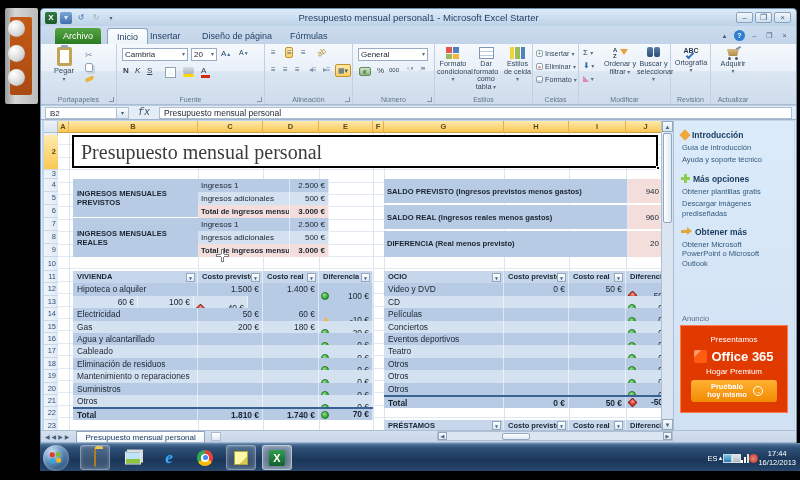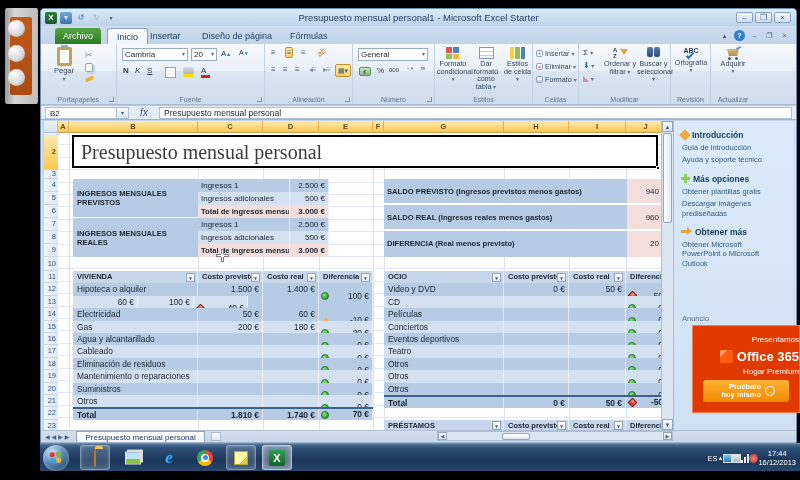--- a/index.html
+++ b/index.html
@@ -40,21 +40,21 @@
   .hl{background:linear-gradient(180deg,#ffe8a6,#fcd163);border:1px solid #c2922d;border-radius:2px}
   .bigbtn{position:absolute;text-align:center;font-size:7.2px;color:#33465c;line-height:1.05}
   .lines{font-size:8px;letter-spacing:-1px;color:#44617e}
   .minirow{display:flex;gap:2px;align-items:center}
   .chip{display:inline-block;width:11px;height:11px;border-radius:2px}
   .dv7{font-size:6px;color:#5a7089}
   
   .fbar{left:0;top:96px;right:0;height:15px;background:#e4ecf5;border-top:1px solid #b9c9dc;border-bottom:1px solid #9fb4cb;display:flex;align-items:center}
   .namebox{margin-left:4px;width:72px;height:12px;background:#fff;border:1px solid #aebfd3;font-size:8px;line-height:11px;padding-left:4px}
   .nbdrop{width:12px;height:12px;border:1px solid #aebfd3;border-left:none;background:linear-gradient(#f6fafd,#dde7f1);font-size:6px;text-align:center;line-height:11px;color:#4a6078}
-  .fxlbl{width:30px;text-align:center;font-family:Liberation Sans, sans-serif;font-style:italic;font-size:10px;color:#3c556e}
+  .fxlbl{width:30px;text-align:center;font-family:Liberation Mono, monospace;font-style:italic;font-size:10px;color:#3c556e}
   .finput{flex:1;height:12px;background:#fff;border:1px solid #aebfd3;font-size:8.5px;line-height:11px;padding-left:4px;margin-right:4px}
   
   .gridwrap{left:3px;top:112px;width:671px;height:309px;background:#fff;overflow:hidden}
   .colhdrs{position:absolute;left:0;top:0;height:12px;right:0;background:linear-gradient(180deg,#fdeab0,#fbc851);border-bottom:1px solid #c8a04b}
   .chd{position:absolute;top:0;height:12px;font-size:7.5px;font-weight:bold;color:#5c4a1e;text-align:center;line-height:12px;border-right:1px solid #e2b052}
   .corner{position:absolute;left:0;top:0;width:14px;height:12px;background:linear-gradient(180deg,#eef3f9,#d9e3ef);border-right:1px solid #aebfd4;border-bottom:1px solid #aebfd4}
   .rowhdrs{position:absolute;left:0;top:12px;width:14px;bottom:0;background:#e9f0f9;border-right:1px solid #aebfd4}
   .rhd{position:absolute;left:0;width:14px;font-size:7.5px;color:#2f4f78;text-align:right;padding-right:2px;border-bottom:1px solid #cbd7e6;background:linear-gradient(90deg,#f0f5fb,#dfe9f4)}
   .rhd.sel{background:linear-gradient(180deg,#fdeab0,#fbc851);color:#5c4a1e;font-weight:bold}
   .gcontent{position:absolute;left:14px;top:12px;right:0;bottom:0;background:#fff repeating-linear-gradient(180deg,transparent 0 11.4px,#e2e9f2 11.4px 12.4px)}
@@ -79,21 +79,21 @@
   .htxt{padding-left:4px;overflow:hidden;white-space:nowrap}
   
   .vscroll{position:absolute;right:123px;top:112px;width:12px;height:309px;background:#dbe5f1;border-left:1px solid #aebfd4}
   .sbtn2{background:linear-gradient(#f8fbfe,#d9e4f0);border:1px solid #93a7bf;color:#4a6078;text-align:center}
   .vthumb{position:absolute;left:1px;top:12px;width:9px;height:90px;background:linear-gradient(90deg,#fdfefe,#dfe9f3);border:1px solid #93a7bf;border-radius:2px}
   
   .tpane{right:2px;top:112px;width:121px;height:331px;background:linear-gradient(180deg,#dcebfa,#cfe0f3);border-left:1px solid #a9bed6;font-size:7.5px}
   .tphead{display:flex;align-items:center;gap:3px;font-size:8.5px;font-weight:bold;color:#173a5e;margin:9px 0 3px 7px}
   .tplink{margin:3px 0 0 8px;color:#33597c;line-height:1.25;cursor:pointer}
   .adlabel{margin:46px 0 2px 8px;color:#5a7089}
-  .adbox{margin:0 18px;width:108px;height:88px;background:#e03a00;border:1px solid #ff7a4a;text-align:right;color:#fff}
+  .adbox{margin:0 6px;width:108px;height:88px;background:#e03a00;border:1px solid #ff7a4a;text-align:center;color:#fff}
   .adbtn{margin:4px auto 0;width:86px;height:22px;background:linear-gradient(180deg,#ffb133,#f28a00);border-radius:3px;display:flex;align-items:center;justify-content:center;gap:4px;font-size:7.5px;font-weight:bold;line-height:1.1;color:#fff}
   .adarrow{width:10px;height:10px;border:1px solid #fff;border-radius:50%;font-size:7px;line-height:9px}
   .offlogo{display:inline-block;width:13px;height:13px;background:linear-gradient(135deg,#ff9a66 0 28%,#ff5c10 28%);border-radius:2px;vertical-align:-2px;margin-right:4px}
   
   .shtabs{left:0;top:421px;right:0;height:12px;background:linear-gradient(180deg,#d4e0ee,#c6d5e8);border-top:1px solid #aebfd4;display:flex;align-items:center;font-size:8px}
   .navbtns{margin-left:4px;color:#4a6078;font-size:6px;letter-spacing:2px}
   .sheettab{margin-left:5px;height:11px;line-height:11px;padding:0 8px;background:linear-gradient(180deg,#ffffff,#f0f5fa);border:1px solid #8ba2bd;border-bottom:none;font-size:8px;color:#16365c}
   .hscroll{position:absolute;left:396px;top:422px;width:236px;height:10px;background:#dbe5f1;border:1px solid #aebfd4;display:flex;align-items:center}
   .hthumb{position:absolute;left:64px;top:1px;width:28px;height:7px;background:linear-gradient(#fdfefe,#dfe9f3);border:1px solid #93a7bf;border-radius:2px}
   .statusbar{left:0;top:433px;right:0;height:10px;background:linear-gradient(180deg,#d8e4f1,#c9d8ea);border-top:1px solid #9fb4cb;font-size:7.5px;color:#33465c}

